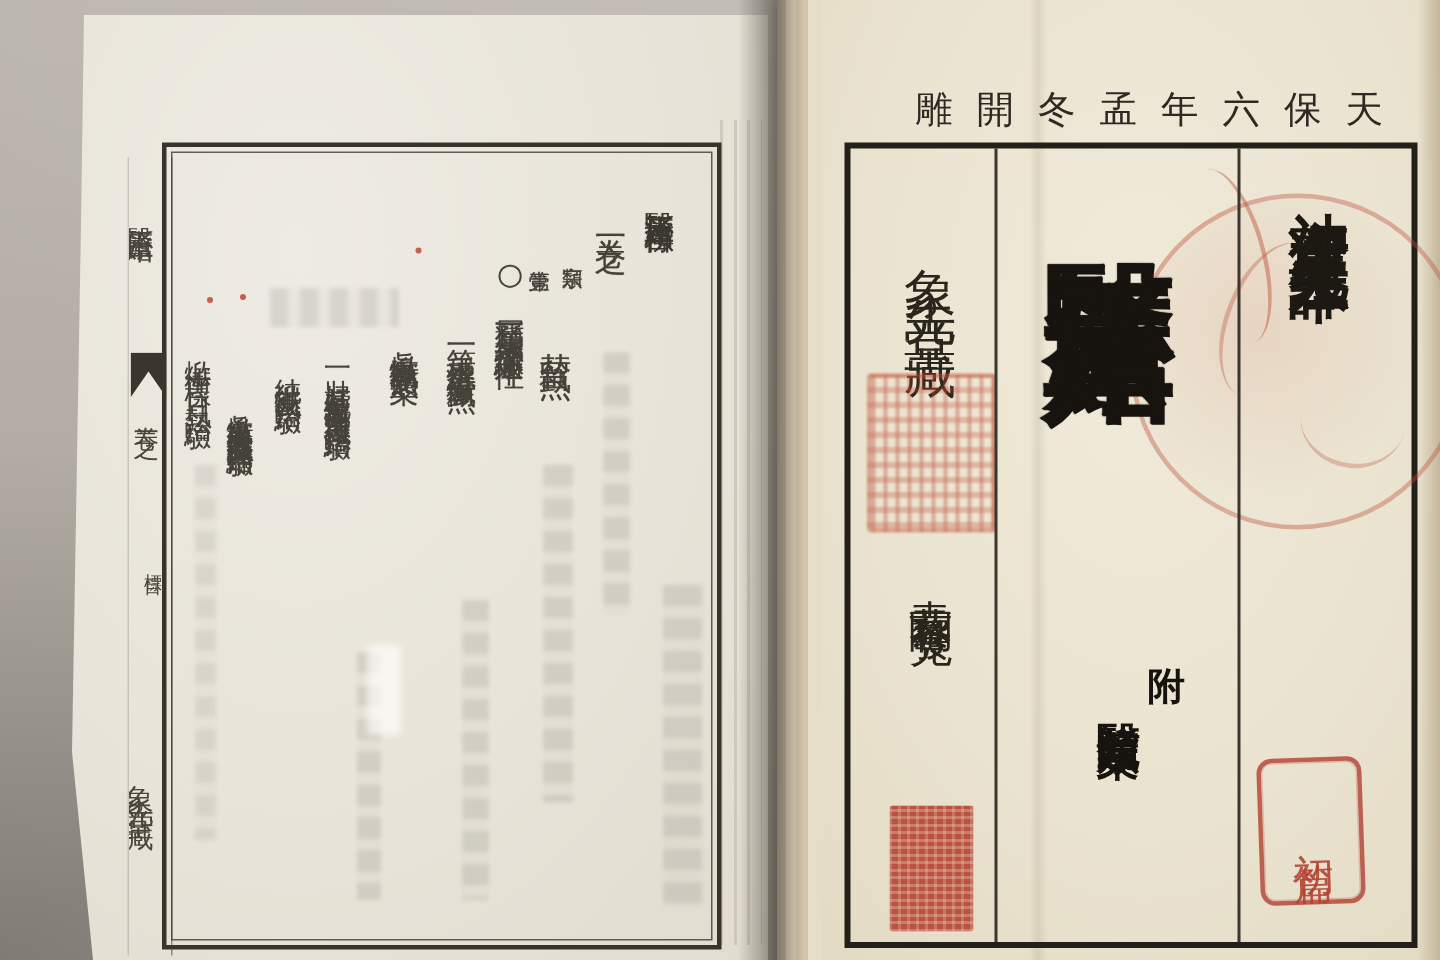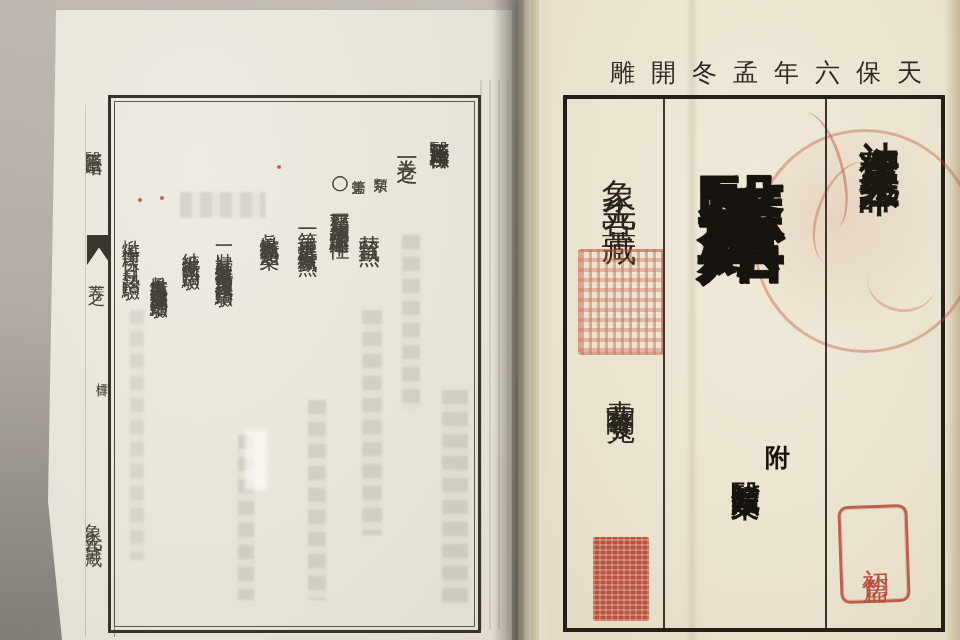--- a/index.html
+++ b/index.html
@@ -64,21 +64,21 @@
   .sm7{left:100px;top:300px;width:14px;height:250px;opacity:.4;}
   .dot{position:absolute;width:4px;height:4px;border-radius:50%;
     background:rgba(190,72,50,.85);filter:blur(.4px);}
   .dot1{left:108px;top:188px;}.dot2{left:130px;top:186px;}.dot3{left:247px;top:155px;}
   .flaw{position:absolute;left:215px;top:420px;width:22px;height:60px;
     background:rgba(255,255,252,.65);filter:blur(2.5px);}
 
   
   .page-right{position:absolute;left:518px;top:0;width:442px;height:640px;
     background:radial-gradient(ellipse at 55% 35%, #f0ead9 0%, #eae3d0 55%, #e2d9c1 100%);
-    box-shadow:0 2px 8px rgba(40,35,30,.35);font-family:Liberation Serif, serif;}
+    box-shadow:0 2px 8px rgba(40,35,30,.35);}
   .page-right .edge-stack{position:absolute;left:0;top:0;width:44px;height:640px;
     background:linear-gradient(90deg,#c9bba2 0 6px,#e0d5bf 6px 13px,#d2c5ab 13px 21px,#e6ddc9 21px 30px,rgba(0,0,0,0) 30px);}
   .page-right .edge-right{position:absolute;right:0;top:0;width:15px;height:640px;
     background:linear-gradient(270deg,#c4b699 0%,rgba(0,0,0,0) 100%);}
   .crease{position:absolute;left:168px;top:0;width:12px;height:640px;
     background:linear-gradient(90deg,rgba(0,0,0,0),rgba(120,105,80,.14),rgba(0,0,0,0));}
 
   .date-row{position:absolute;left:80px;top:56px;width:340px;height:34px;
     font-size:25px;letter-spacing:16px;color:#2e2a23;
     direction:rtl;unicode-bidi:bidi-override;text-align:right;white-space:nowrap;}

